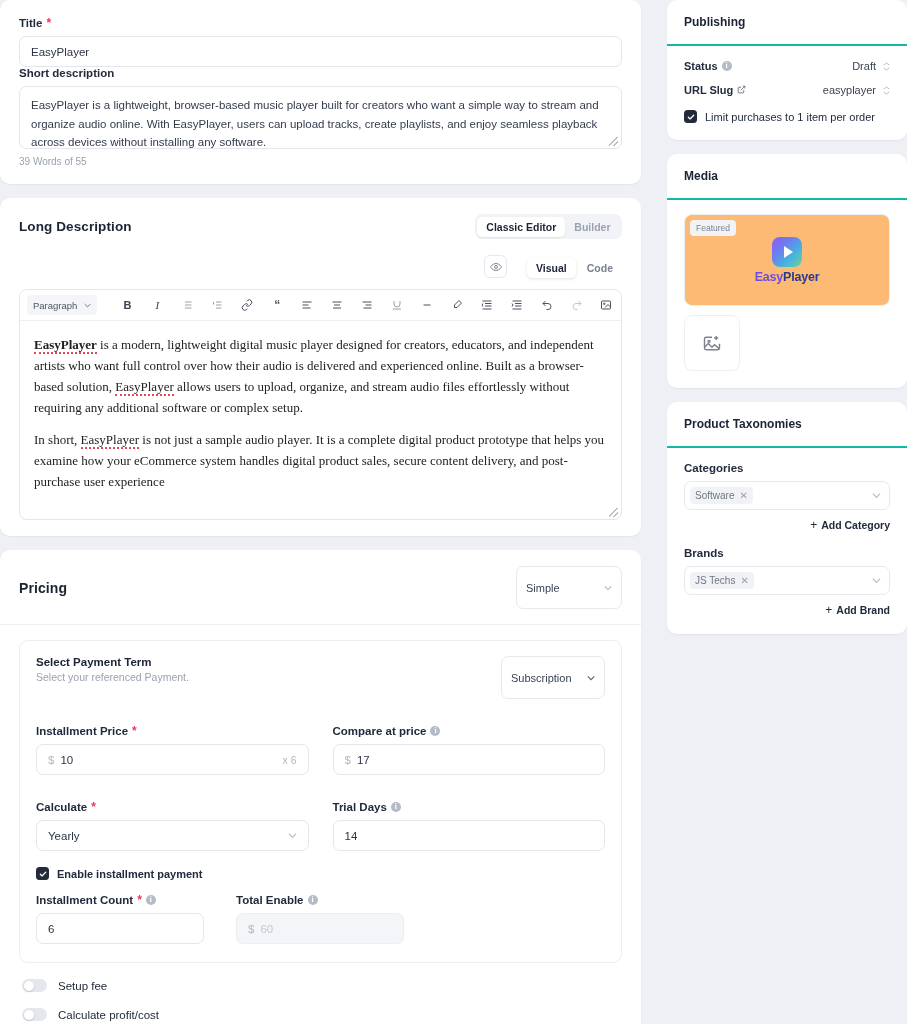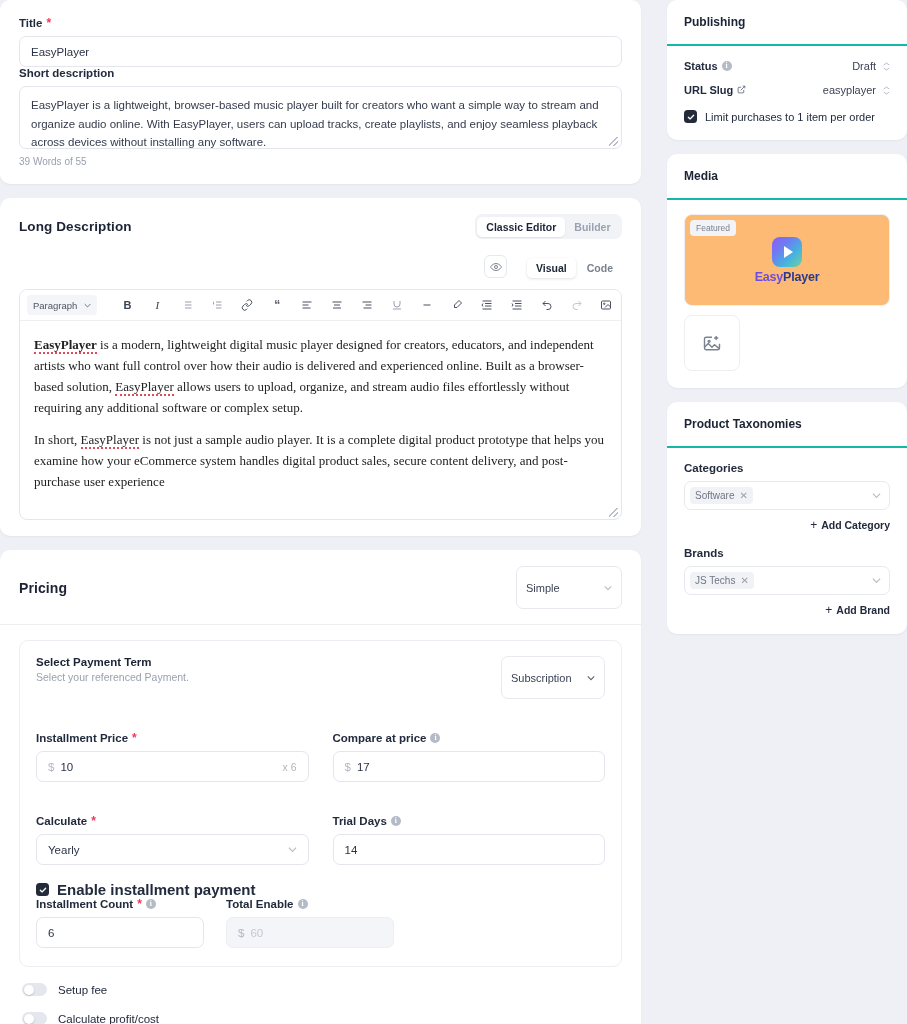--- a/index.html
+++ b/index.html
@@ -106,35 +106,35 @@
   .sel {
     height: 43px; border: 1px solid #e7e9ef; border-radius: 7px; background: #fff;
     display: flex; align-items: center; justify-content: space-between;
     font-size: 11px; color: #3a4254; padding: 0 9px; gap: 14px; min-width: 104px;
   }
   .pricing-inner { padding: 0 19px; }
   .pay-box { border: 1px solid #eceef3; border-radius: 9px; padding: 15px 16px 18px 16px; margin-top: 15px; }
   .pay-head { display: flex; align-items: flex-start; justify-content: space-between; }
   .pay-t { font-size: 11.5px; font-weight: 700; color: #1b2334; }
   .pay-s { font-size: 10.5px; color: #9aa1ae; margin-top: 3px; }
-  .grid2 { display: grid; grid-template-columns: 1fr 1fr; gap: 24px; margin-top: 33px; }
+  .grid2 { display: grid; grid-template-columns: 1fr 1fr; gap: 24px; margin-top: 26px; }
   .money { display: flex; align-items: center; width: 100%; }
   .money .cur { color: #b0b7c3; margin-right: 6px; }
   .money .suffix { margin-left: auto; color: #b0b7c3; font-size: 10.5px; }
   .input.disabled { background: #f4f5f8; border-color: #eceef2; }
 
   .cbrow { display: flex; align-items: center; gap: 8px; margin-top: 16px; }
   .cb {
     width: 13px; height: 13px; border-radius: 3.5px; background: #232b3b;
     display: flex; align-items: center; justify-content: center; flex: 0 0 auto;
   }
   .cb svg { display: block; }
-  .cbtxt { font-size: 15px; font-weight: 700; color: #222b3d; }
-
-  .grid2b { display: grid; grid-template-columns: 168px 168px; gap: 22px; }
+  .cbtxt { font-size: 11px; font-weight: 700; color: #222b3d; }
+
+  .grid2b { display: grid; grid-template-columns: 168px 168px; gap: 32px; margin-top: 14px; }
 
   .toggle-row { display: flex; align-items: center; gap: 11px; margin-top: 16px; padding-left: 3px; }
   .tg { width: 25px; height: 13px; border-radius: 7px; background: #e4e7ed; position: relative; flex: 0 0 auto; }
   .tg::after { content:""; position: absolute; left: 1.5px; top: 1.5px; width: 10px; height: 10px; border-radius: 50%; background: #fff; box-shadow: 0 1px 2px rgba(0,0,0,.18); }
   .tgtxt { font-size: 11.5px; color: #222b3d; }
 
   
   .r-head { padding: 15px 17px; border-bottom: 2px solid #14b8a6; }
   .r-title { font-size: 12px; font-weight: 700; color: #1b2334; }
   .r-body { padding: 14px 17px 17px 17px; }

